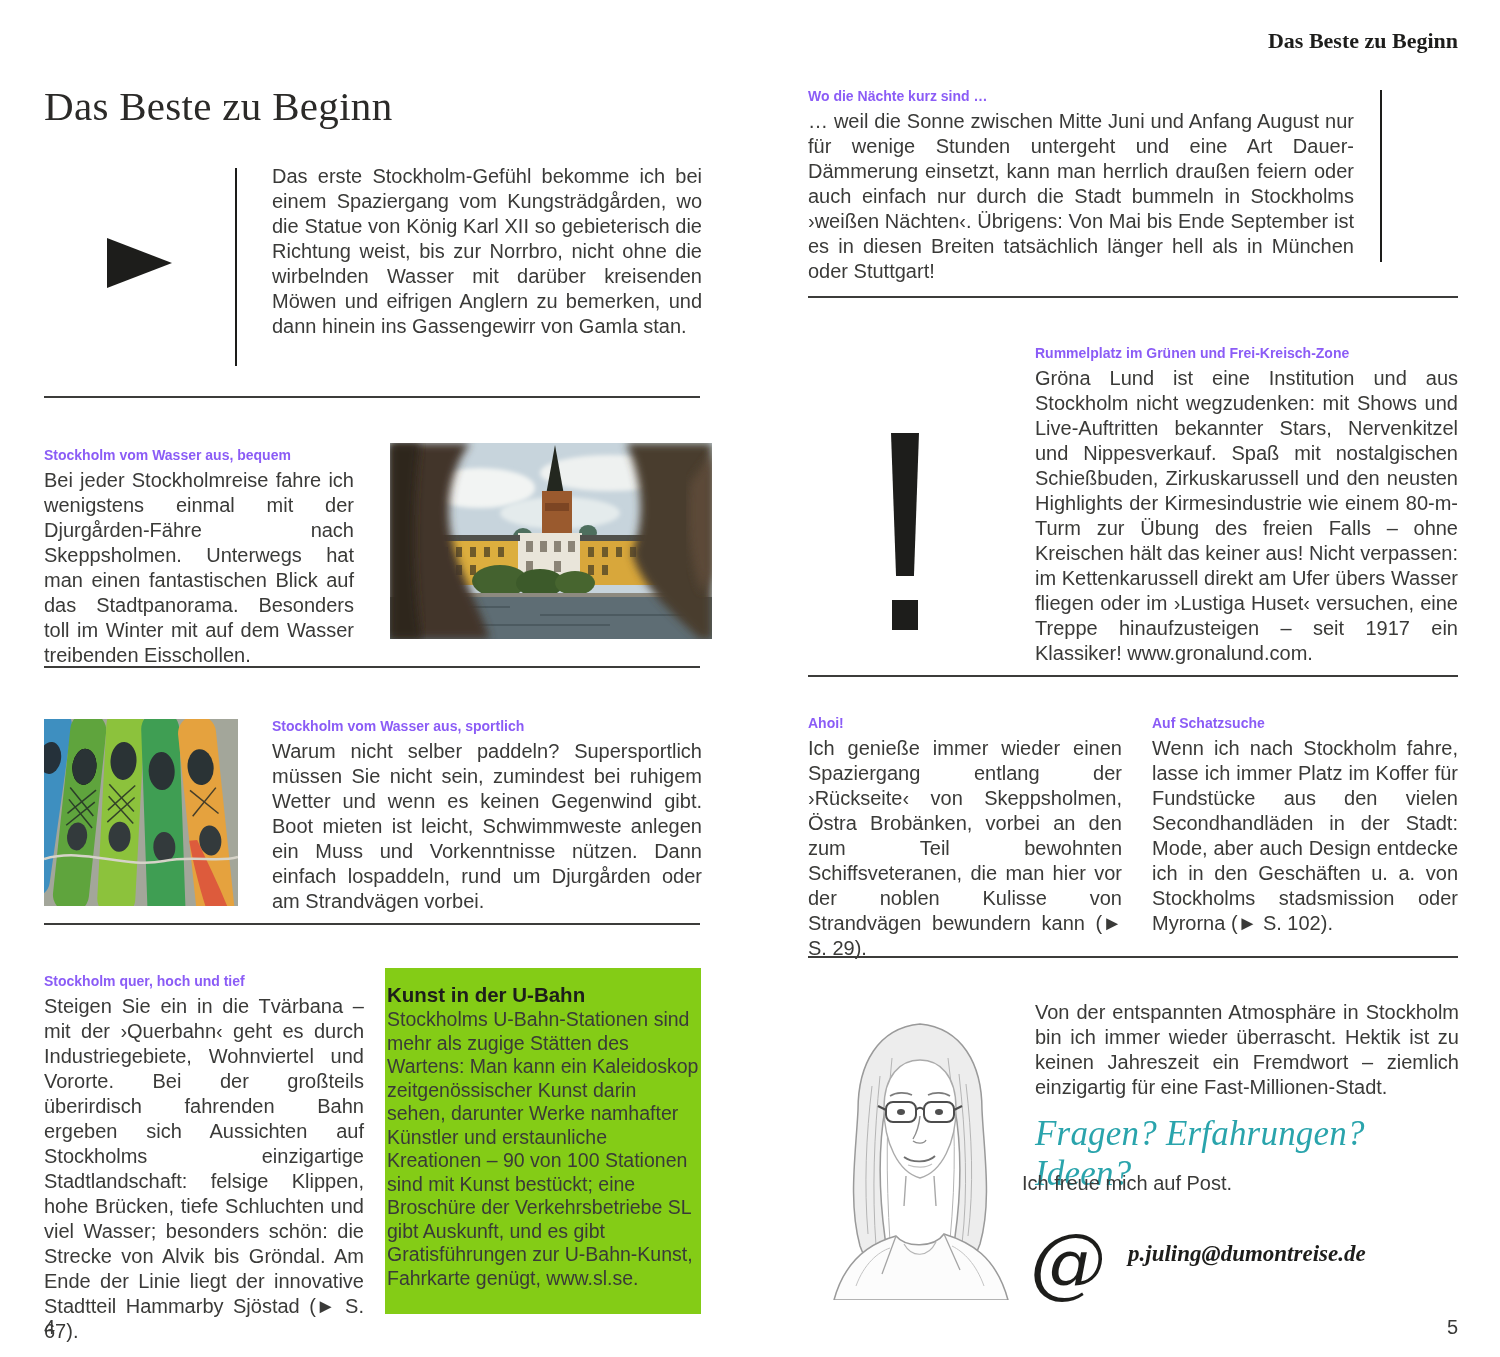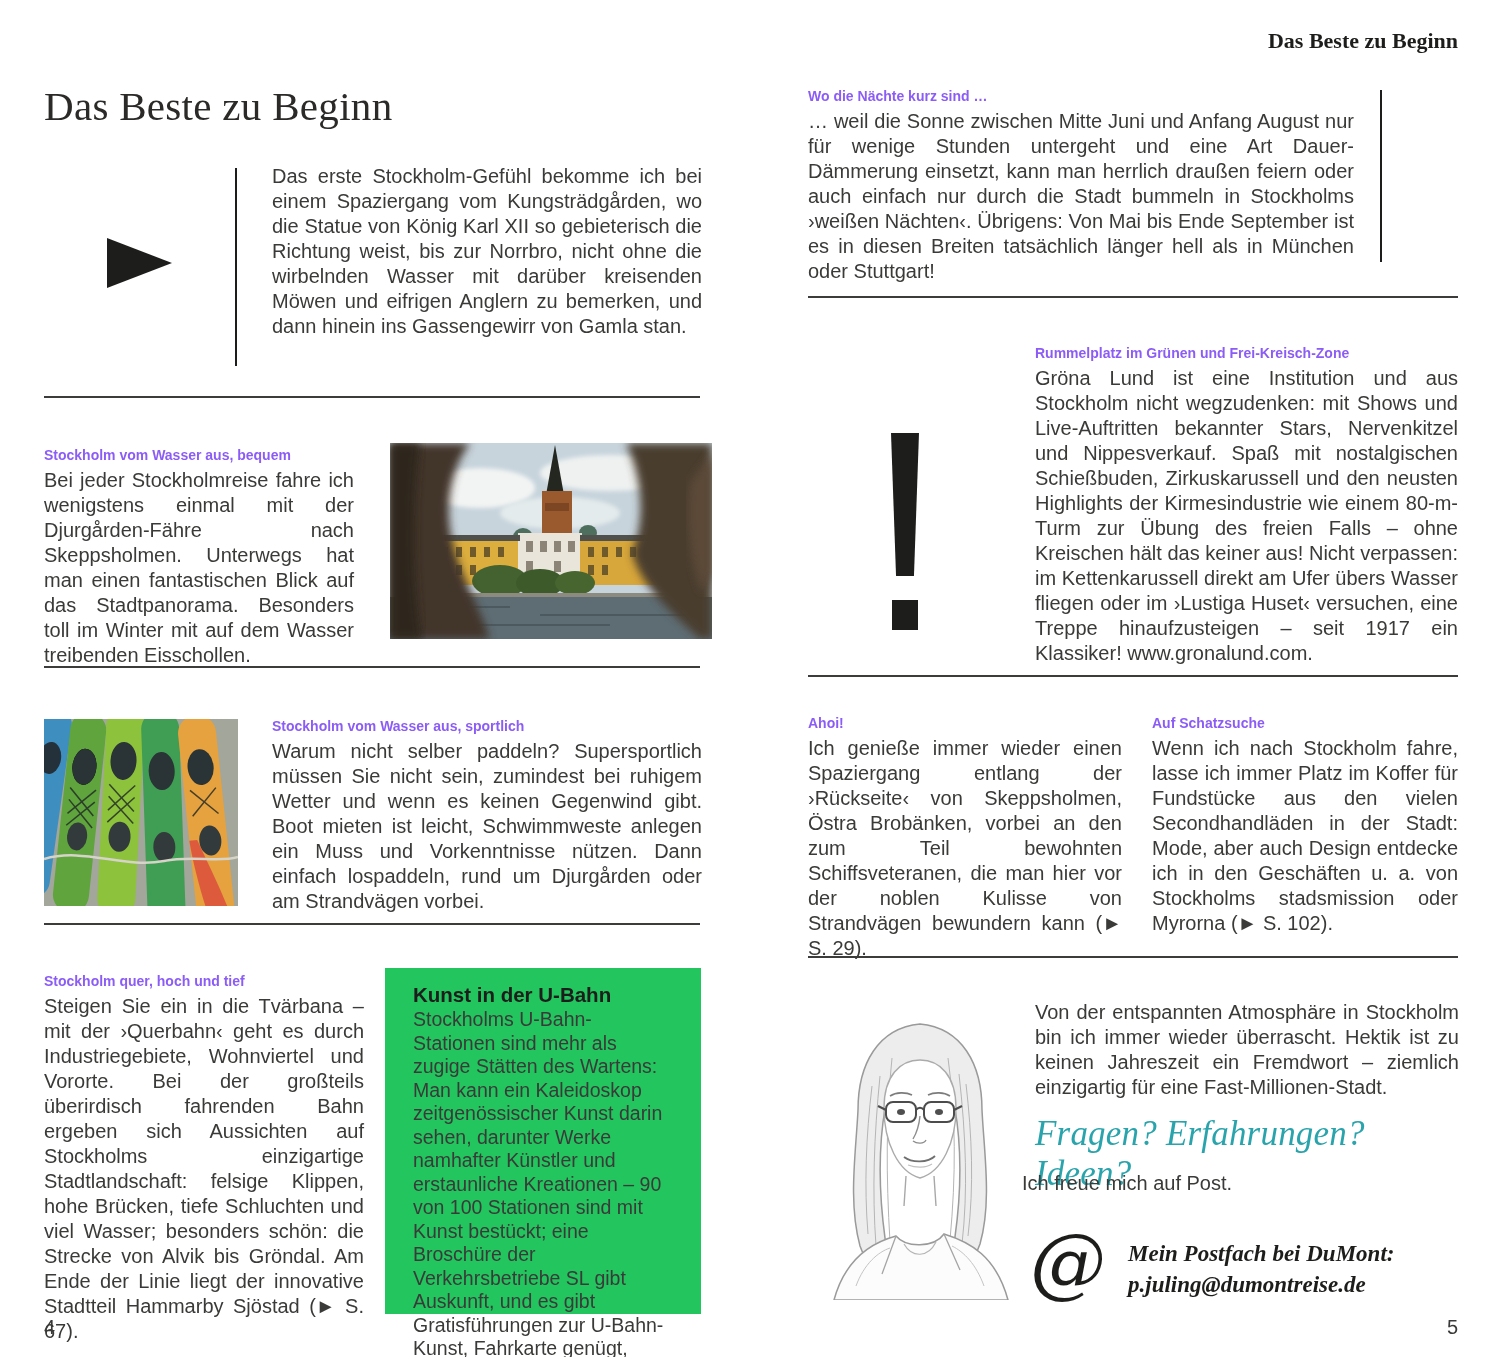--- a/index.html
+++ b/index.html
@@ -24,21 +24,21 @@
   .vrule { position:absolute; width:2px; background:#1d1d1b; }
 
   .triangle-marker { position:absolute; width:0; height:0;
                      border-top:25px solid transparent; border-bottom:25px solid transparent;
                      border-left:65px solid #1d1d1b; }
 
   .excl-bar { position:absolute; background:#1d1d1b;
               clip-path:polygon(0 0, 100% 0, 82% 100%, 18% 100%); }
   .excl-dot { position:absolute; background:#1d1d1b; }
 
-  .info-box { position:absolute; background:#22c55e; padding:14px 28px; }
+  .info-box { position:absolute; background:#84cc16; padding:14px 2px; }
   .info-box .box-heading { font-size:20.5px; font-weight:700; color:#1d1d1b; line-height:26px; }
   .info-box .box-body { font-size:19.5px; line-height:23.5px; text-align:left; color:#3a3a38; }
 
   .questions-heading { font-family:"Liberation Serif", serif; font-size:35px; font-weight:500;
                        color:#2aa4ac; letter-spacing:0.2px;font-style:italic; }
   .post-line { font-size:20px; color:#3a3a38; }
 
   .contact-row { position:absolute; display:flex; align-items:flex-start; }
   .at-glyph { font-family:"DejaVu Serif", serif; font-style:italic; font-size:76px;
               line-height:62px; color:#1d1d1b; margin-right:22px; }
@@ -305,21 +305,20 @@
 
     <div class="abs body-text" style="left:227px; top:1000px; width:424px;">Von der entspannten Atmosphäre in Stockholm bin ich immer wieder überrascht. Hektik ist zu keinen Jahreszeit ein Fremdwort – ziemlich einzigartig für eine Fast-Millionen-Stadt.</div>
 
     <div class="abs questions-heading" style="left:227px; top:1114px;">Fragen? Erfahrungen? Ideen?</div>
 
     <div class="abs post-line" style="left:214px; top:1172px;">Ich freue mich auf Post.</div>
 
     <div class="contact-row" style="left:222px; top:1232px;">
       <div class="at-glyph">@</div>
       <div class="contact-lines">
-        <div>Mein Postfach bei DuMont:</div>
         <div>p.juling@dumontreise.de</div>
       </div>
     </div>
 
     <div class="page-num" style="right:0; top:1316px; text-align:right;">5</div>
   </div>
 
 </div>
 
 </body></html>

